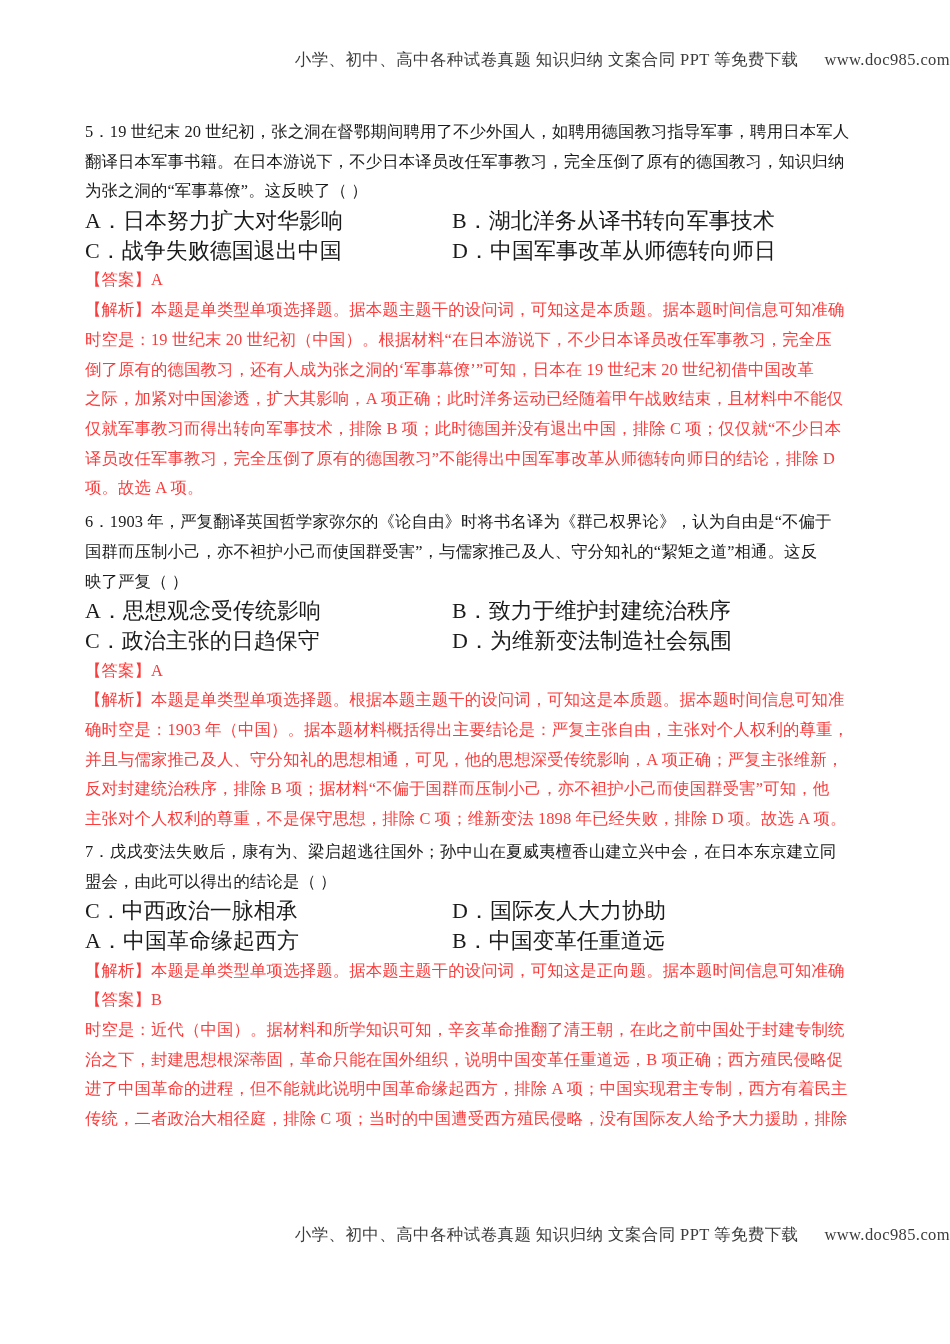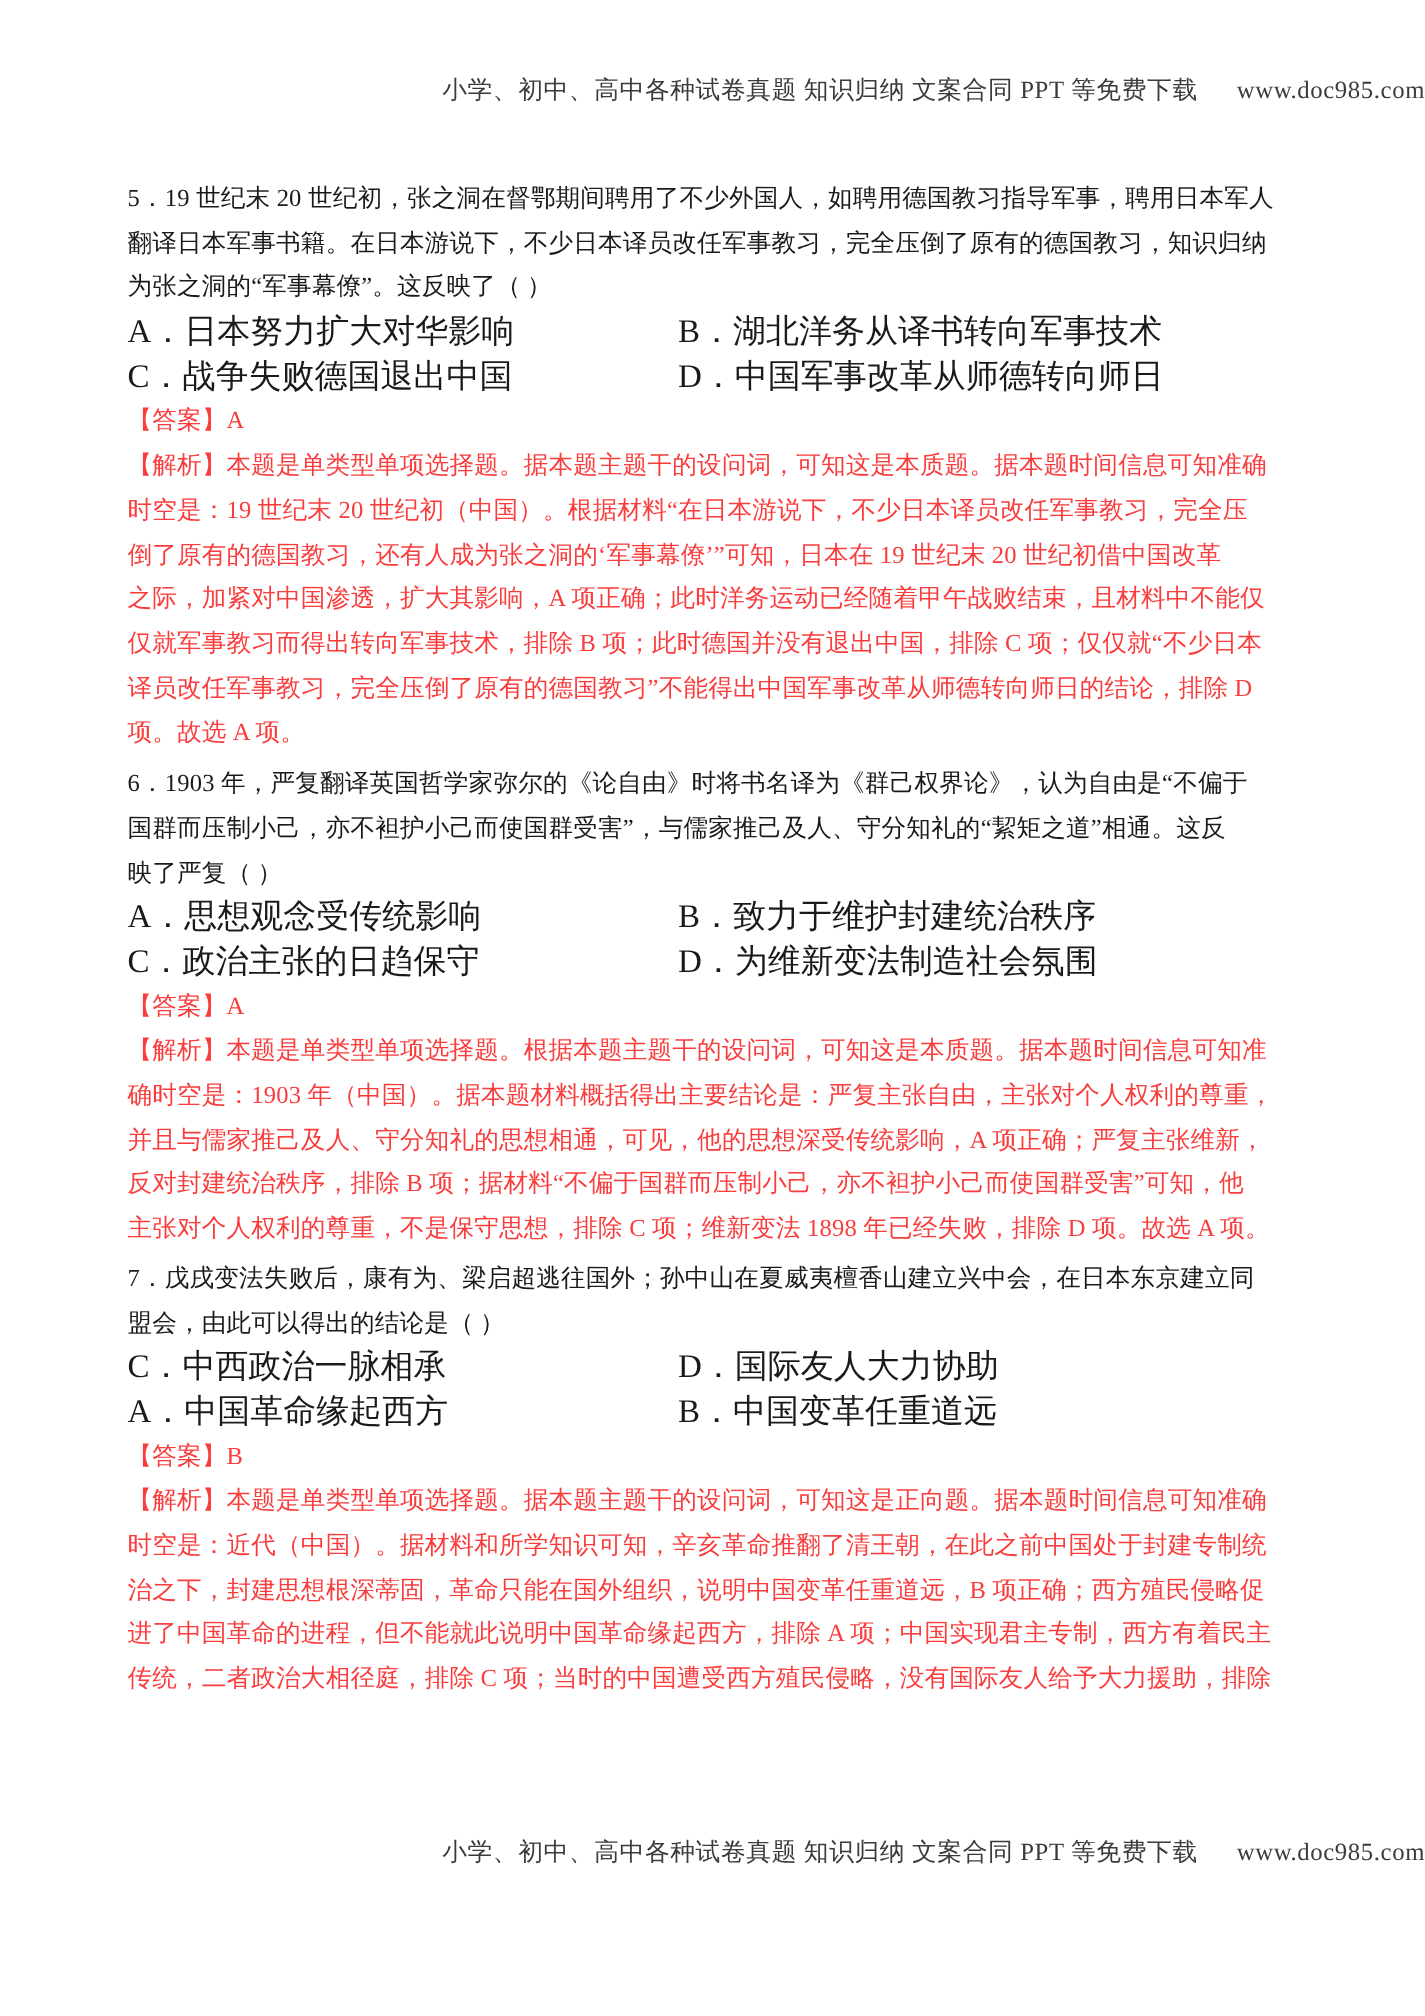--- a/index.html
+++ b/index.html
@@ -155,23 +155,23 @@
 
       <div class="opt-row">
         <span class="opt-a">C．中西政治一脉相承</span>
         <span class="opt-b">D．国际友人大力协助</span>
       </div>
       <div class="opt-row">
         <span class="opt-a">A．中国革命缘起西方</span>
         <span class="opt-b">B．中国变革任重道远</span>
       </div>
 
+      <div class="line red stretch">【解析】本题是单类型单项选择题。据本题主题干的设问词，可知这是正向题。据本题时间信息可知准确</div>
+
       <div class="line red"><span>【答案】</span><span>B</span></div>
-
-      <div class="line red stretch">【解析】本题是单类型单项选择题。据本题主题干的设问词，可知这是正向题。据本题时间信息可知准确</div>
       <div class="line red stretch">时空是：近代（中国）。据材料和所学知识可知，辛亥革命推翻了清王朝，在此之前中国处于封建专制统</div>
       <div class="line red stretch">治之下，封建思想根深蒂固，革命只能在国外组织，说明中国变革任重道远，B 项正确；西方殖民侵略促</div>
       <div class="line red stretch">进了中国革命的进程，但不能就此说明中国革命缘起西方，排除 A 项；中国实现君主专制，西方有着民主</div>
       <div class="line red stretch">传统，二者政治大相径庭，排除 C 项；当时的中国遭受西方殖民侵略，没有国际友人给予大力援助，排除</div>
     </div>
 
   </div>
 
   <div class="watermark watermark-bottom">
     <span>小学、初中、高中各种试卷真题  知识归纳  文案合同  PPT 等免费下载</span><span class="wm-url">www.doc985.com</span>

